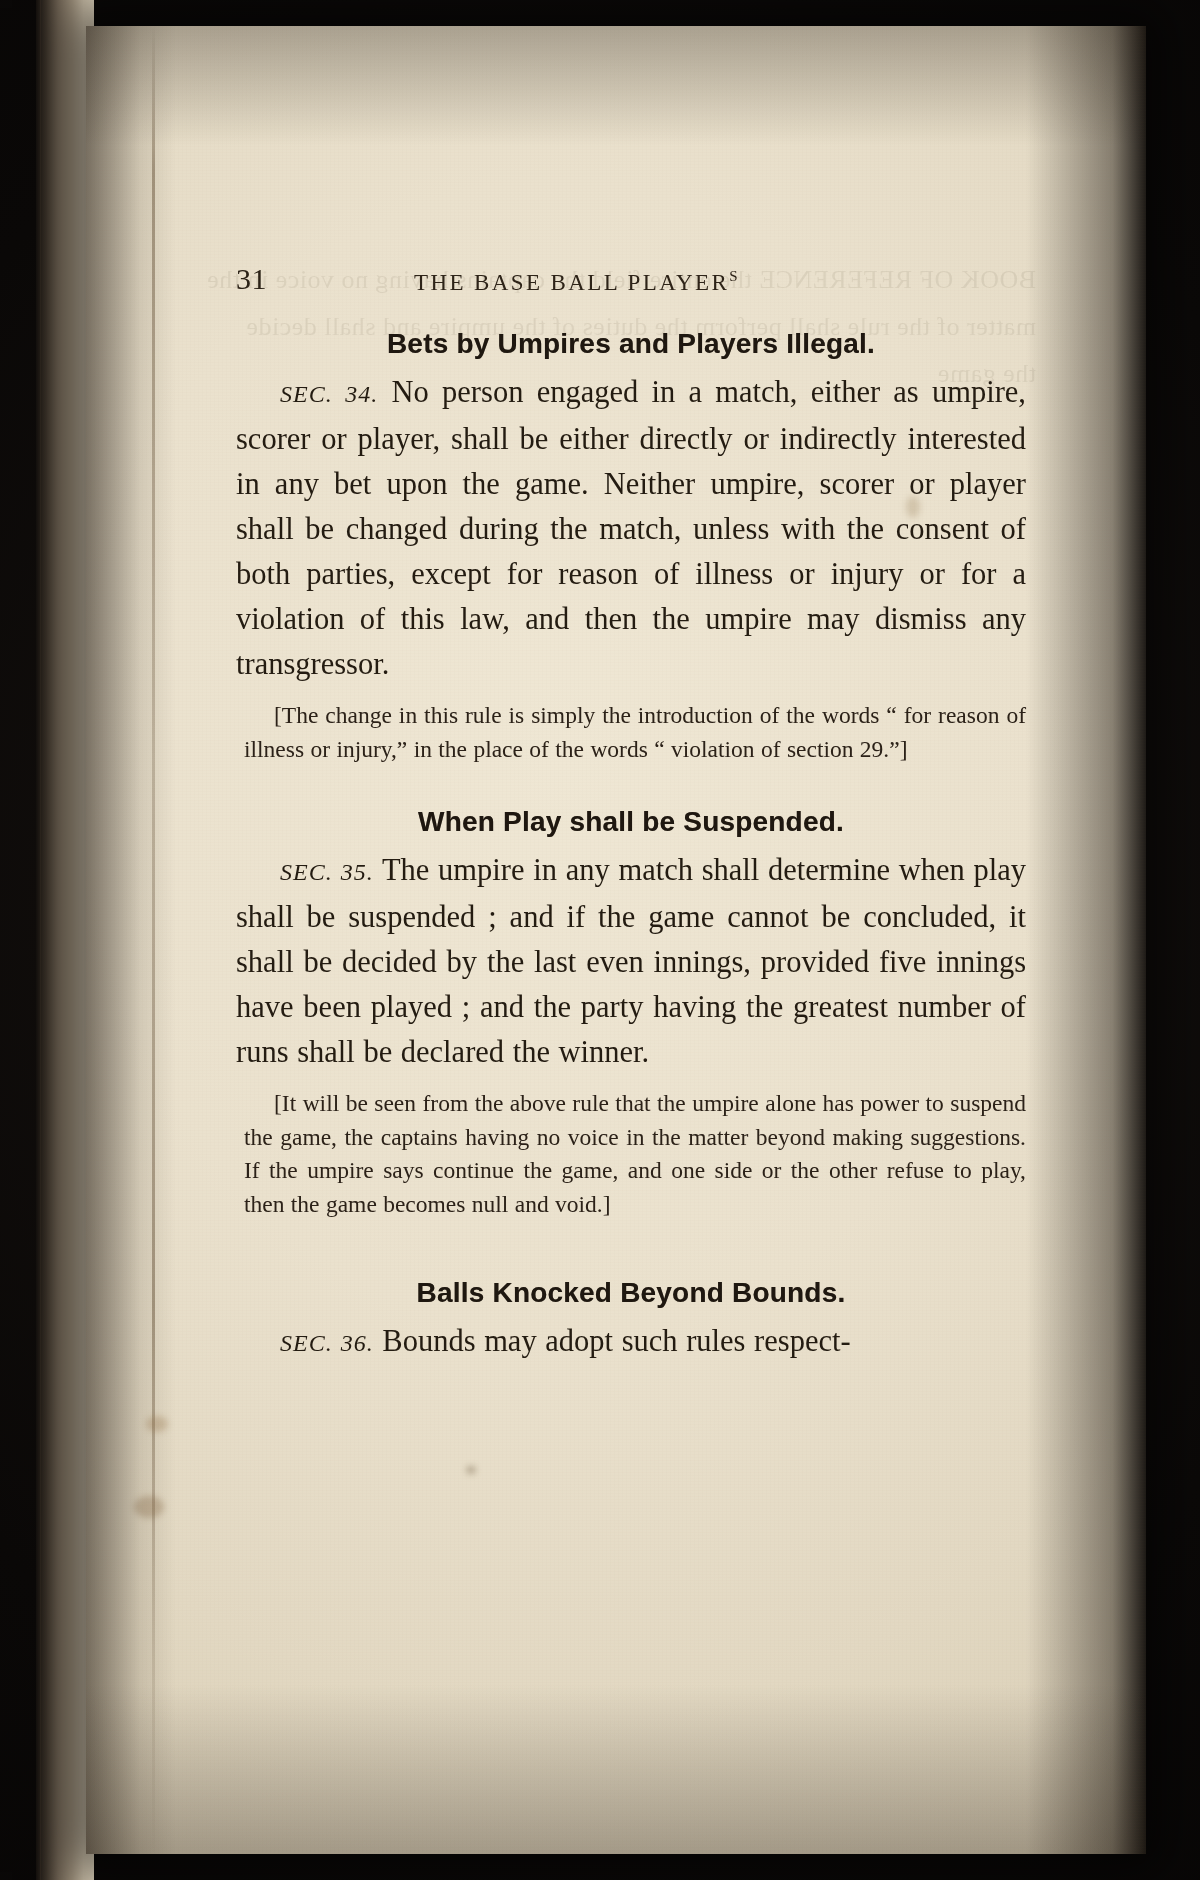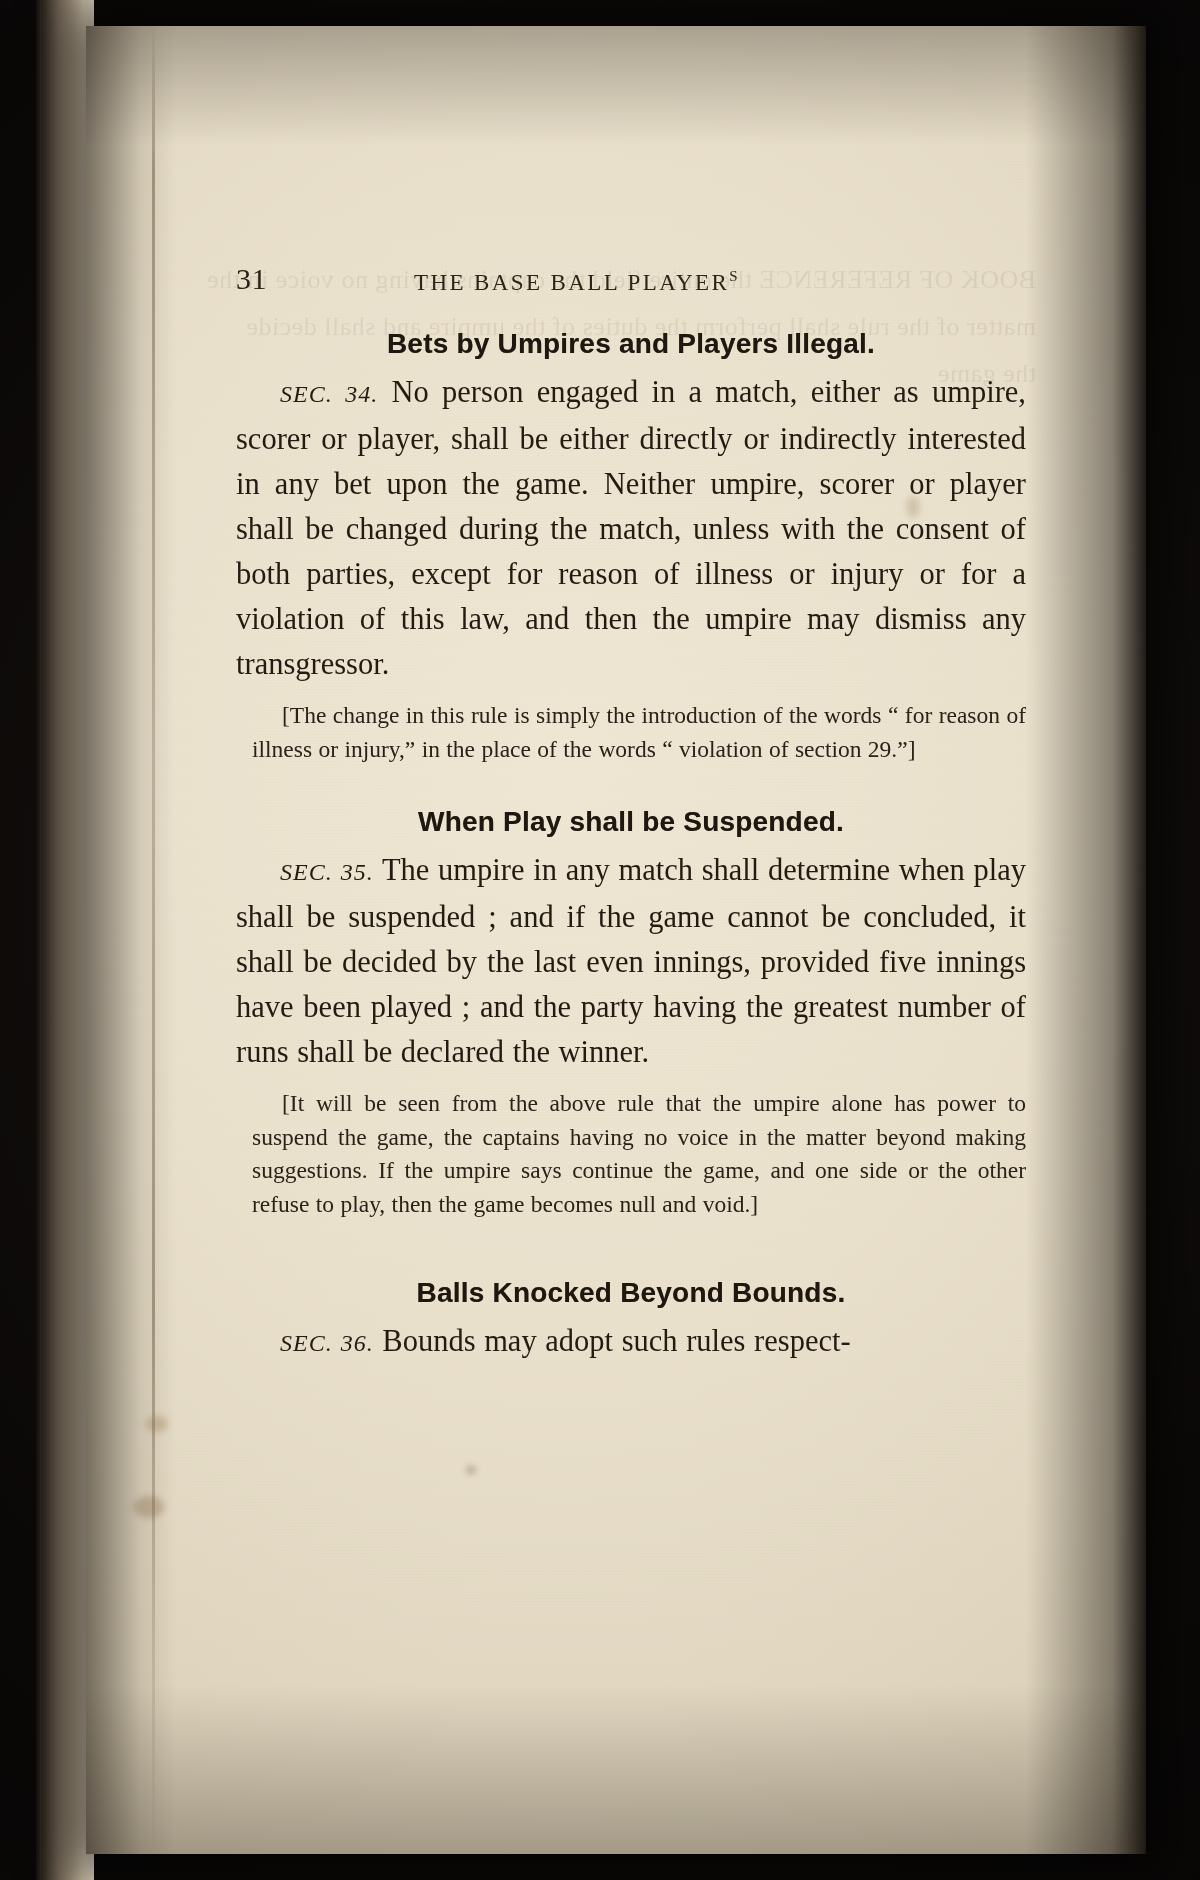--- a/index.html
+++ b/index.html
@@ -205,21 +205,21 @@
     text-transform: uppercase;
     font-size: 24px;
     letter-spacing: 1px;
     font-style: italic;
   }
 
   p.note {
     font-size: 23.5px;
     line-height: 33.5px;
     text-align: justify;
-    margin: 12px 0 0 16px;
+    margin: 12px 0 0 8px;
     text-indent: 30px;
     color: #2b2118;
     word-spacing: 0.5px;
   }
 
   .spacer-sm { height: 14px; }
   .spacer-md { height: 30px; }
 
   
   .grain {

